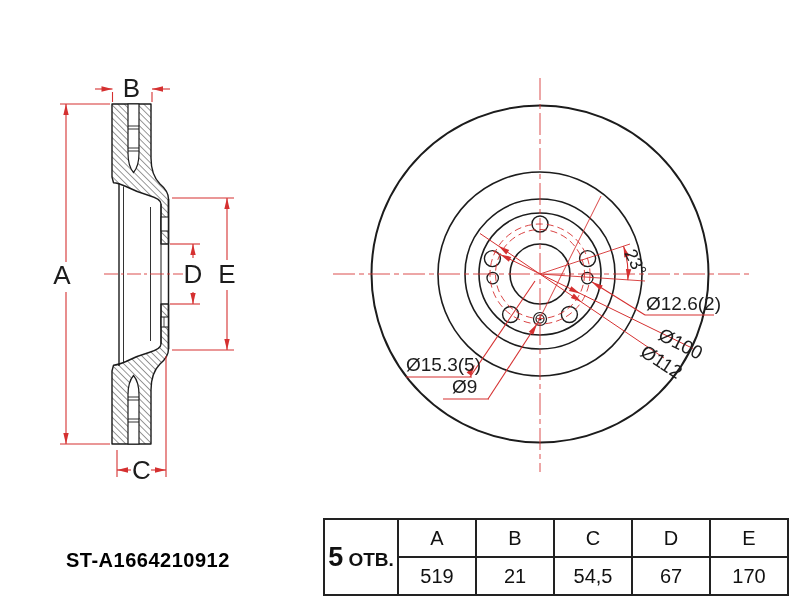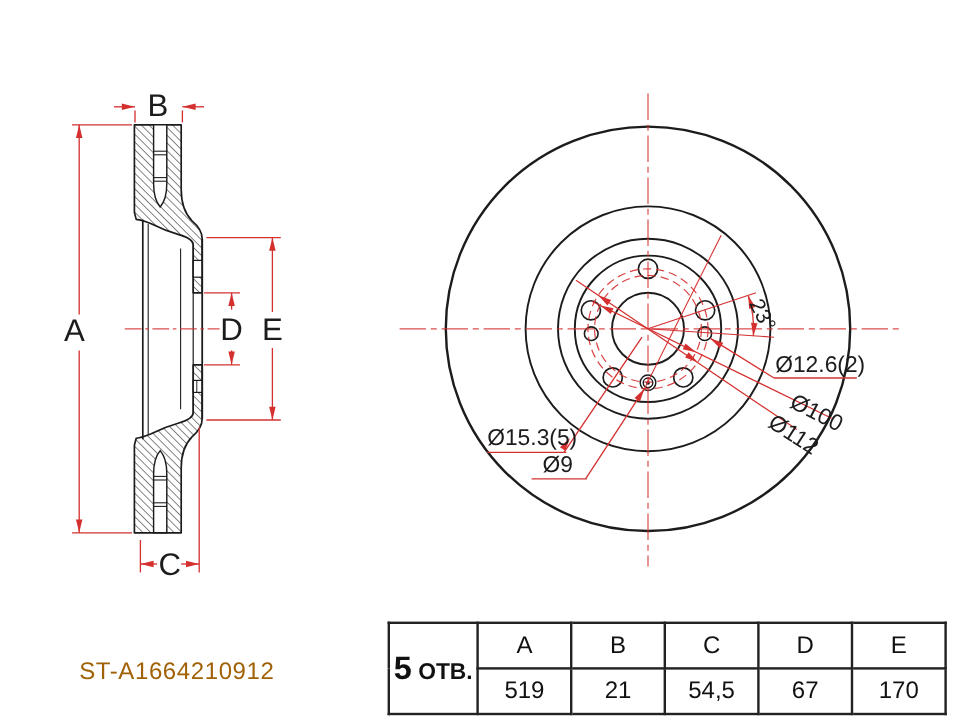--- a/index.html
+++ b/index.html
@@ -6,22 +6,22 @@
   body{
     width:800px;height:600px;position:relative;background:#ffffff;
     font-family:"Liberation Sans", sans-serif;overflow:hidden;
   }
   #stage{position:absolute;left:0;top:0;width:800px;height:600px;}
   svg text{fill:#1c1c1c;}
   .dimletter{font-size:26px;}
   .ann{font-size:19px;}
   .ann23{font-size:18px;}
   #part-number{
-    position:absolute;left:66px;top:549px;font-size:20px;font-weight:normal;
-    color:#a16207;letter-spacing:0.5px;
+    position:absolute;left:66px;top:549px;font-size:20px;font-weight:bold;
+    color:#000000;letter-spacing:0.5px;
   }
   #spec-table{
     position:absolute;left:323px;top:518px;border-collapse:collapse;
     table-layout:fixed;color:#111;
   }
   #spec-table td{
     border:2px solid #222;text-align:center;vertical-align:middle;
     font-size:20px;padding:0;height:36px;
   }
   #spec-table td.holes{

